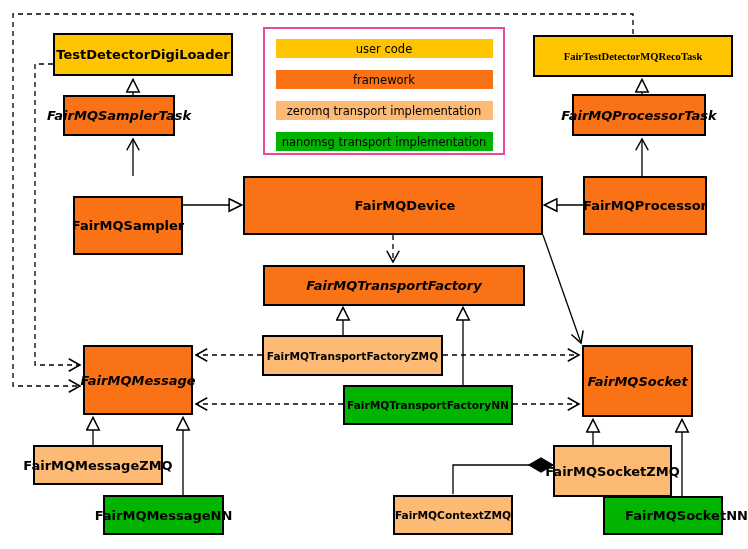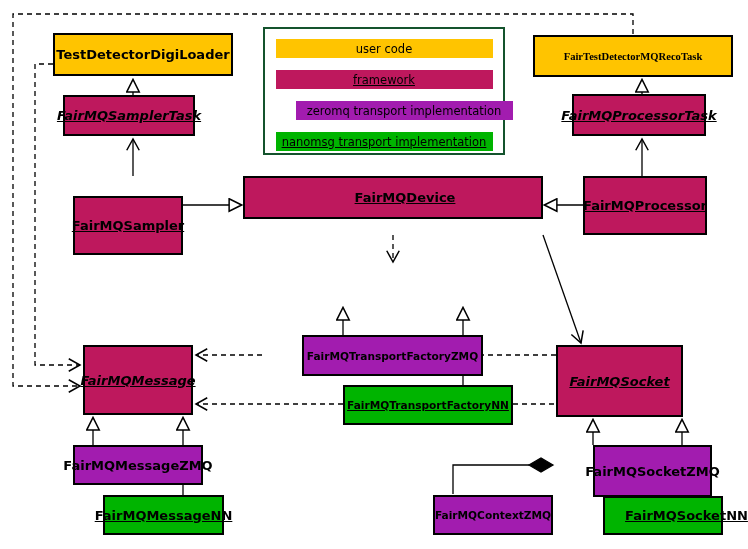--- a/index.html
+++ b/index.html
@@ -9,26 +9,26 @@
   }
   #edges{position:absolute;left:0;top:0;z-index:1;}
   .node{
     position:absolute;z-index:2;box-sizing:border-box;
     border:2px solid #000;display:flex;align-items:center;justify-content:center;
     font-size:13px;font-weight:bold;color:#000;white-space:nowrap;text-align:center;
   }
   .node.abstract{font-style:italic;}
   .node.tight{font-size:10.6px;}
   .c-yellow{background:#FFC400;}
-  .c-blue{background:#be185d;text-decoration:underline;}
-  .c-red{background:#a21caf;margin-left:40px;}
-  .c-green{background:#00B400;text-decoration:underline;}
+  .c-blue{background:#f97316;}
+  .c-red{background:#fdba74;}
+  .c-green{background:#00B400;}
   #legend{
     position:absolute;z-index:2;left:263px;top:27px;width:242px;height:128px;
-    box-sizing:border-box;border:2px solid #14532d;background:#fff;
+    box-sizing:border-box;border:2px solid #ec4899;background:#fff;
     display:flex;flex-direction:column;align-items:center;gap:12px;padding:10px 12px;
   }
   .legend-bar{
     width:217px;height:19px;box-sizing:border-box;flex:0 0 auto;
     display:flex;align-items:center;justify-content:center;
     font-size:11.5px;color:#000;white-space:nowrap;
   }
 </style>
 </head>
 <body>
@@ -78,40 +78,41 @@
 
   <div id="legend">
     <div class="legend-bar c-yellow">user code</div>
     <div class="legend-bar c-blue">framework</div>
     <div class="legend-bar c-red">zeromq transport implementation</div>
     <div class="legend-bar c-green">nanomsg transport implementation</div>
   </div>
 
   <div class="node c-yellow" style="left:53px;top:33px;width:180px;height:43px;">TestDetectorDigiLoader</div>
 
-  <div class="node c-blue abstract" style="left:63px;top:95px;width:132px;height:41px;">FairMQSamplerTask</div>
+  <div class="node c-blue abstract" style="left:63px;top:95px;width:112px;height:41px;">FairMQSamplerTask</div>
 
   <div class="node c-yellow tight" style="left:533px;top:35px;width:200px;height:42px;font-family:Liberation Serif, serif;">FairTestDetectorMQRecoTask</div>
 
   <div class="node c-blue abstract" style="left:572px;top:94px;width:134px;height:42px;">FairMQProcessorTask</div>
 
   <div class="node c-blue" style="left:73px;top:176px;width:110px;height:59px;margin-top:20px;">FairMQSampler</div>
 
-  <div class="node c-blue" style="left:243px;top:176px;width:300px;height:43px;padding-left:24px;">FairMQDevice</div>
+  <div class="node c-blue" style="left:243px;top:176px;width:300px;height:59px;padding-left:24px;">FairMQDevice</div>
 
   <div class="node c-blue" style="left:583px;top:176px;width:124px;height:59px;">FairMQProcessor</div>
 
+  <div class="node c-blue abstract" style="left:263px;top:265px;width:262px;height:41px;">FairMQTransportFactory</div>
 
   <div class="node c-red tight" style="left:262px;top:335px;width:181px;height:41px;">FairMQTransportFactoryZMQ</div>
 
   <div class="node c-green tight" style="left:343px;top:385px;width:170px;height:40px;">FairMQTransportFactoryNN</div>
 
   <div class="node c-blue abstract" style="left:83px;top:345px;width:110px;height:70px;">FairMQMessage</div>
 
-  <div class="node c-blue abstract" style="left:556px;top:345px;width:127px;height:72px;">FairMQSocket</div>
+  <div class="node c-blue abstract" style="left:582px;top:345px;width:111px;height:72px;">FairMQSocket</div>
 
   <div class="node c-red" style="left:33px;top:445px;width:130px;height:40px;">FairMQMessageZMQ</div>
 
   <div class="node c-green" style="left:103px;top:495px;width:121px;height:40px;">FairMQMessageNN</div>
 
   <div class="node c-red tight" style="left:393px;top:495px;width:120px;height:40px;">FairMQContextZMQ</div>
 
   <div class="node c-red" style="left:553px;top:445px;width:119px;height:52px;">FairMQSocketZMQ</div>
 
   <div class="node c-green" style="left:603px;top:496px;width:120px;height:39px;padding-left:47px;">FairMQSocketNN</div>

